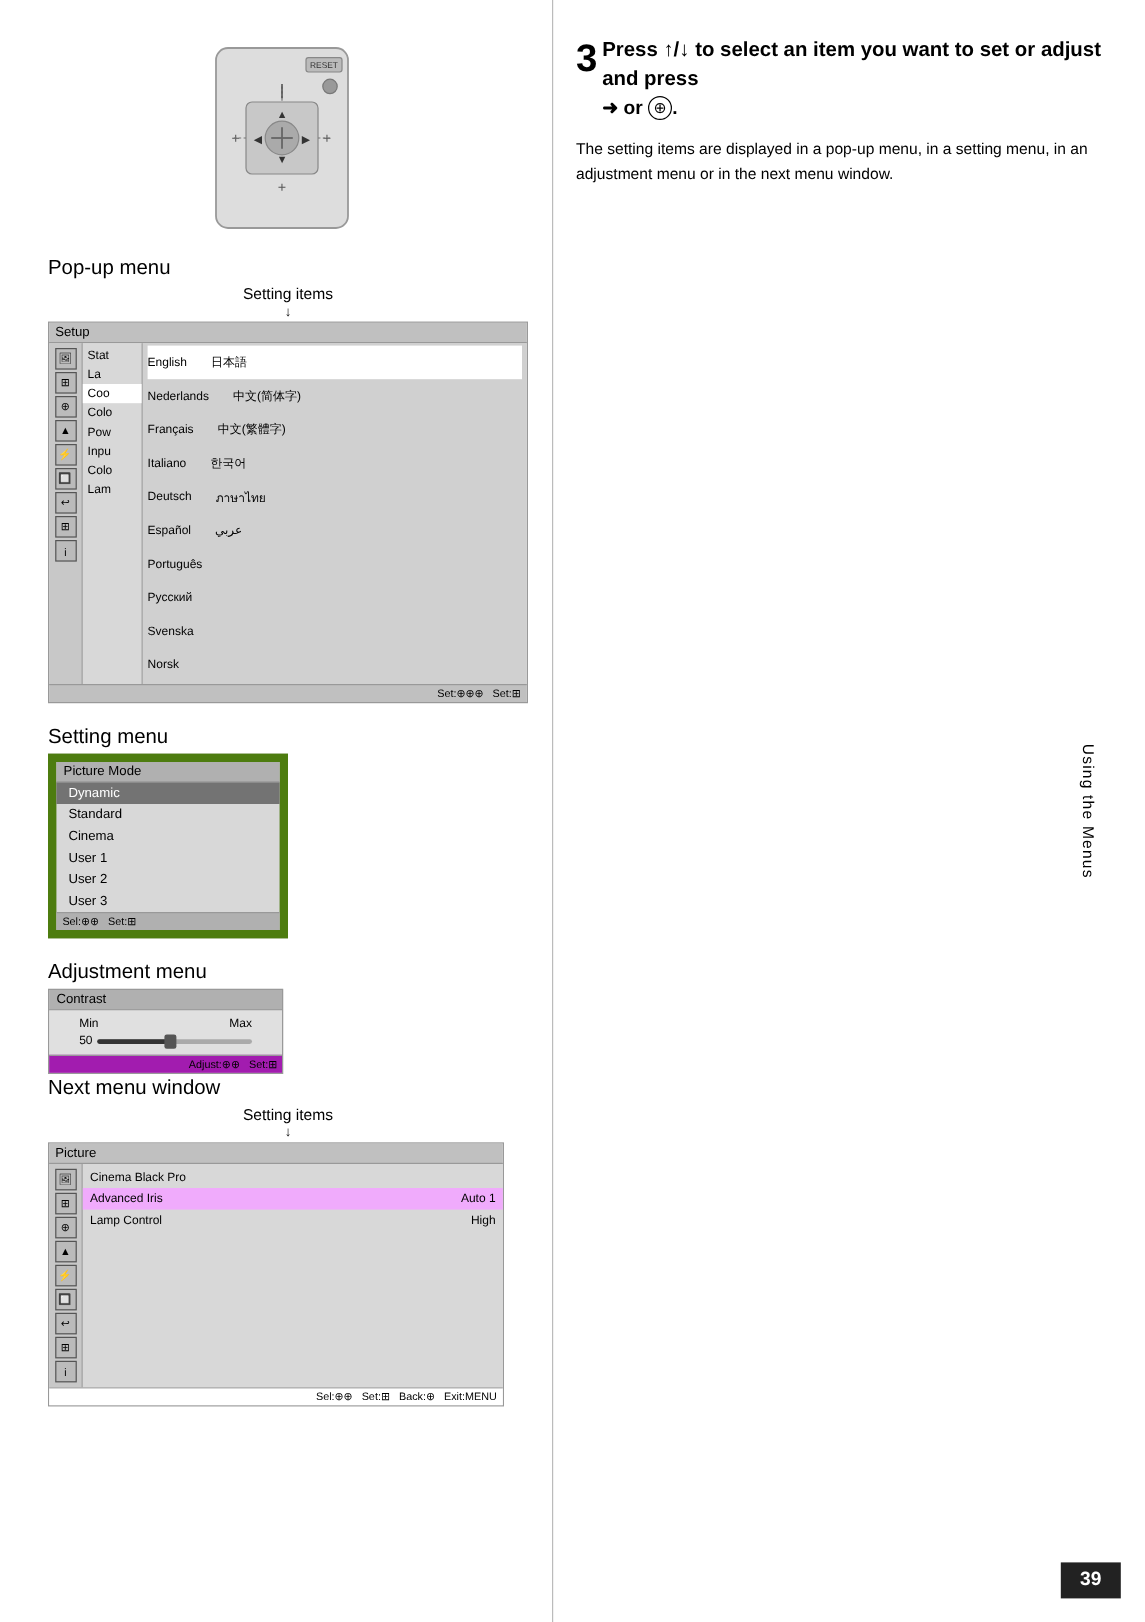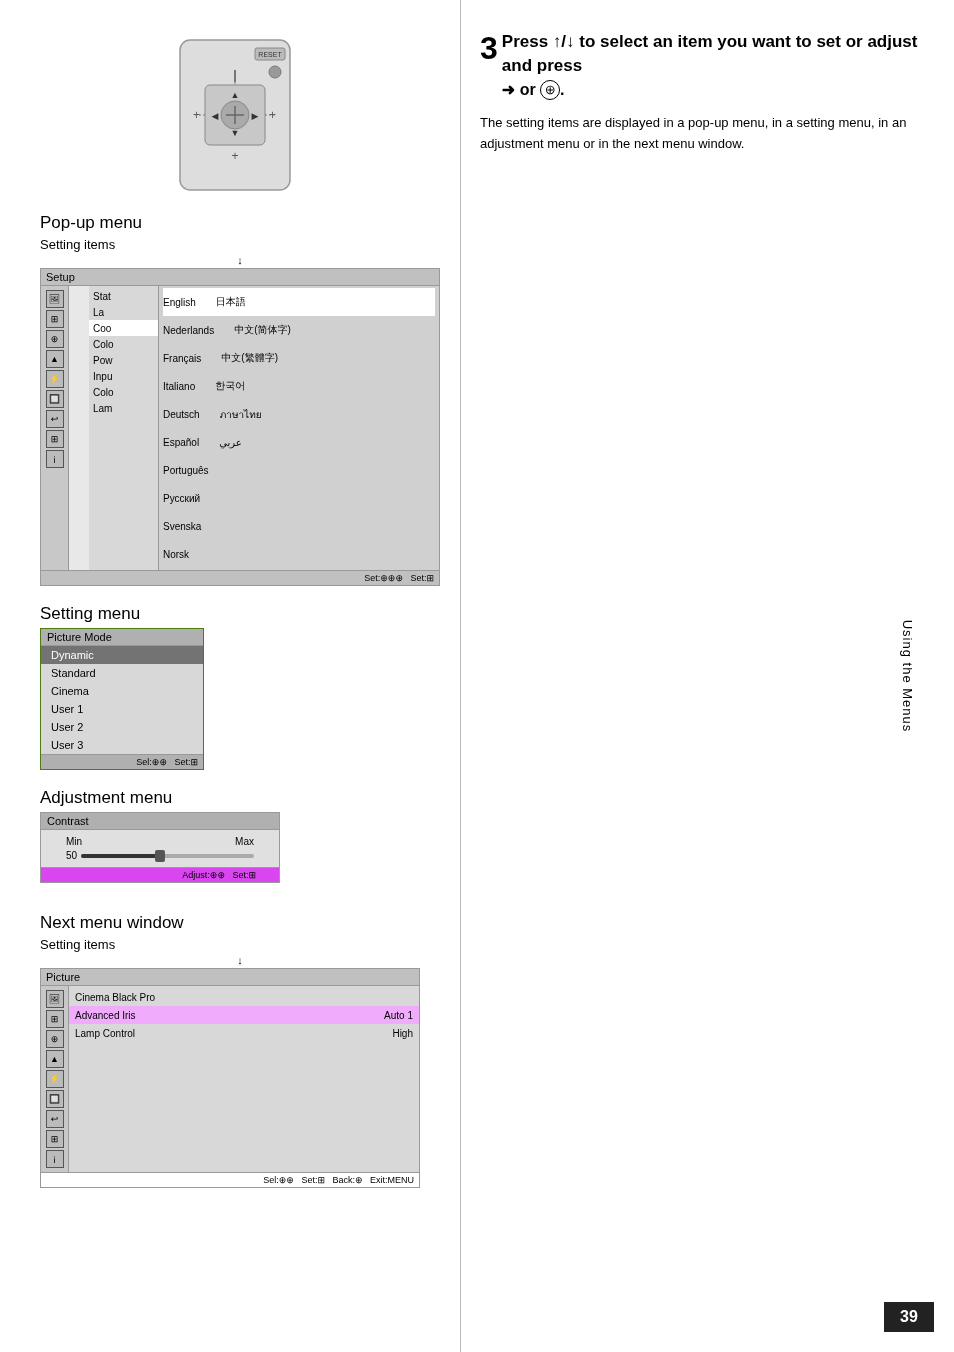--- a/index.html
+++ b/index.html
@@ -43,21 +43,21 @@
 
     
     .section-label {
       font-size: 17px;
       font-weight: normal;
       margin-bottom: 4px;
       color: #000;
     }
 
     .setting-items-label {
-      text-align: left;
+      text-align: center;
       font-size: 13px;
       margin-bottom: 2px;
     }
 
     
     .menu-box {
       border: 1px solid #999;
       background: #e8e8e8;
       margin-bottom: 18px;
       font-size: 11px;
@@ -83,25 +83,24 @@
 
     .menu-icon-item {
       height: 20px;
       display: flex;
       align-items: center;
       justify-content: center;
       font-size: 10px;
     }
 
     .menu-items-col {
-      width: 70px;
+      width: 50px;
       background: #d8d8d8;
       border-right: 1px solid #999;
       padding: 2px 0;
-      margin-left: 20px;
     }
 
     .menu-item-row {
       padding: 1px 4px;
       font-size: 10px;
       height: 16px;
       display: flex;
       align-items: center;
     }
 
@@ -130,25 +129,25 @@
     .menu-footer {
       background: #c0c0c0;
       padding: 2px 5px;
       font-size: 9px;
       border-top: 1px solid #999;
       text-align: right;
     }
 
     
     .setting-menu-box {
-      border: 1px solid #4d7c0f;
+      border: 7px solid #4d7c0f;
       background: #d8d8d8;
       margin-bottom: 18px;
       font-size: 11px;
-      width: 164px;
+      width: 200px;
     }
 
     .setting-menu-title {
       background: #b0b0b0;
       padding: 2px 6px;
       font-size: 11px;
       border-bottom: 1px solid #999;
     }
 
     .setting-menu-item {
@@ -162,30 +161,30 @@
     .setting-menu-item.selected {
       background: #737373;
       color: #fff;
     }
 
     .setting-menu-footer {
       background: #b0b0b0;
       padding: 2px 5px;
       font-size: 9px;
       border-top: 1px solid #999;
-      text-align: right;
+      text-align: left;
     }
 
     
     .adjustment-menu-box {
       border: 1px solid #999;
       background: #d8d8d8;
-      margin-bottom: 30px;
-      font-size: 11px;
-      width: 240px;
+      margin-bottom: 2px;
+      font-size: 11px;
+      width: 196px;
     }
 
     .adjustment-title {
       background: #b0b0b0;
       padding: 2px 6px;
       font-size: 11px;
       border-bottom: 1px solid #999;
     }
 
     .adjustment-body {
@@ -229,22 +228,22 @@
       position: absolute;
       left: 43%;
       top: -4px;
       width: 10px;
       height: 12px;
       background: #555;
       border-radius: 2px;
     }
 
     .adjustment-footer {
-      background: #d946ef;
-      padding: 2px 23px;
+      background: #a21caf;
+      padding: 2px 4px;
       font-size: 9px;
       border-top: 1px solid #999;
       text-align: right;
     }
 
     
     .next-menu-box {
       border: 1px solid #999;
       background: #e8e8e8;
       font-size: 11px;

